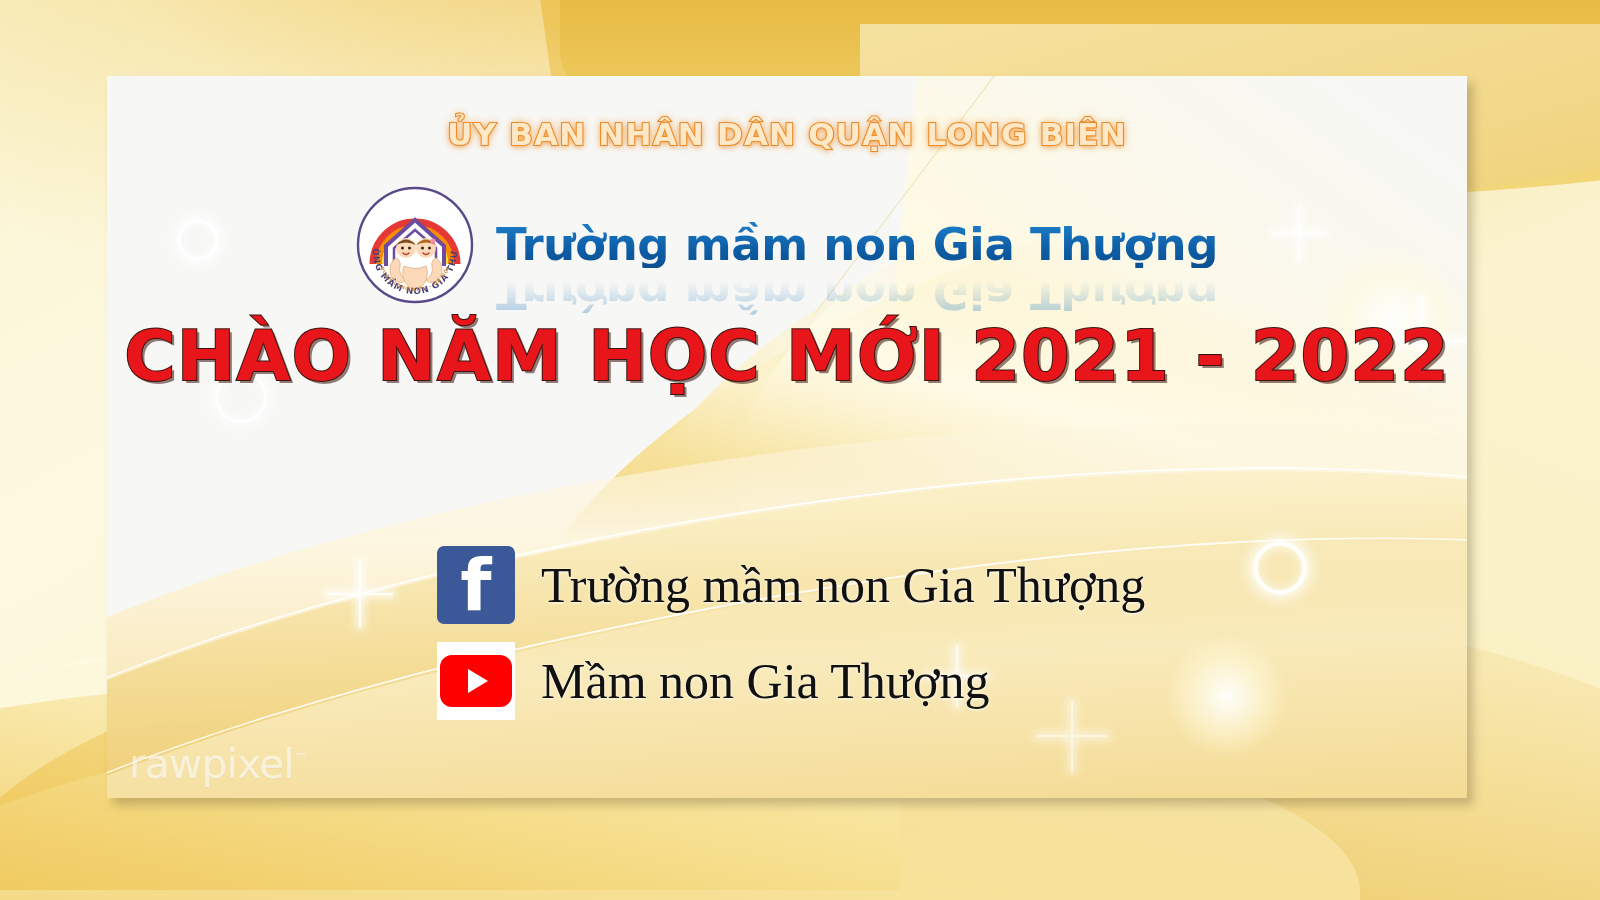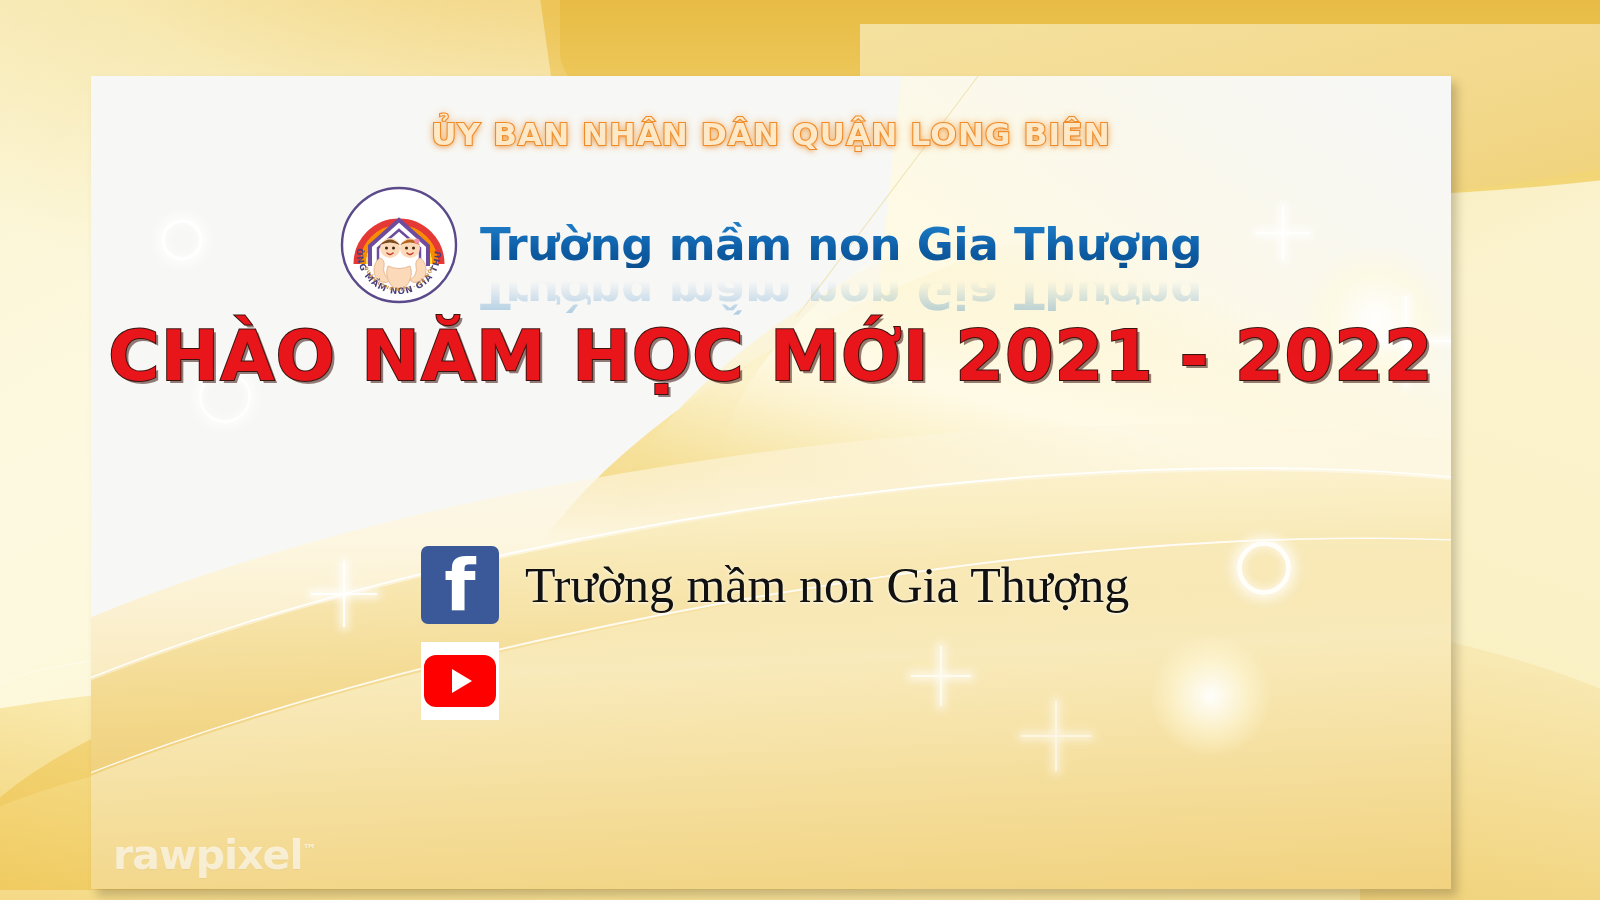--- a/index.html
+++ b/index.html
@@ -30,21 +30,21 @@
   .bg-curve-bot2{position:absolute;left:-140px;bottom:-210px;width:1500px;height:400px;
     border-radius:60% 50% 0 0;
     background:linear-gradient(8deg,rgba(243,210,117,.9) 0%,rgba(250,234,170,.75) 60%,rgba(255,250,225,.25) 100%);}
   .bg-curve-bot3{position:absolute;left:-200px;bottom:10px;width:1100px;height:210px;
     border-radius:70% 60% 0 0;
     background:linear-gradient(12deg,rgba(238,196,80,.85) 0%,rgba(250,233,163,.5) 70%,rgba(255,255,255,0) 100%);}
   .bg-hair{position:absolute;left:-10px;bottom:150px;width:1300px;height:120px;
     border-radius:60% 50% 0 0;border-top:2px solid rgba(255,255,255,.65);opacity:.8;}
 
   
-  .card{position:absolute;left:91px;top:76px;width:1360px;height:813px;
+  .card{position:absolute;left:107px;top:76px;width:1360px;height:722px;
     background:#f7f7f5;overflow:hidden;
     box-shadow:6px 7px 9px rgba(80,70,40,.28);}
   .card-sheen{position:absolute;right:-340px;top:-260px;width:900px;height:760px;
     background:linear-gradient(210deg,rgba(255,255,255,0) 40%,rgba(255,250,225,.9) 78%,rgba(253,243,200,1) 100%);
     transform:rotate(6deg);}
   .card-hairline{position:absolute;right:-60px;top:-40px;width:620px;height:520px;
     border-left:1.5px solid rgba(235,220,160,.75);transform:rotate(37deg);}
 
   
   .w{position:absolute;}
@@ -142,21 +142,21 @@
   .yt{width:78px;height:78px;background:#fff;display:flex;align-items:center;justify-content:center;}
   .ytbox{width:72px;height:52px;background:#ff0000;border-radius:12px;
     display:flex;align-items:center;justify-content:center;}
   .ytbox .tri{width:0;height:0;border-left:20px solid #fff;
     border-top:12px solid transparent;border-bottom:12px solid transparent;margin-left:4px;}
   .stext{font-family:"Liberation Serif","DejaVu Serif",serif;font-size:50px;color:#111;
     white-space:nowrap;text-shadow:0 1px 3px rgba(255,255,255,.9);}
 
   .watermark{position:absolute;left:22px;bottom:10px;
     font-family:"DejaVu Sans","Liberation Sans",sans-serif;font-size:41px;
-    font-weight:700;letter-spacing:-1px;color:rgba(255,255,255,.62);
+    font-weight:400;letter-spacing:-1px;color:rgba(255,255,255,.62);
     text-shadow:0 1px 1px rgba(0,0,0,.04);}
   .watermark sup{font-size:14px;vertical-align:super;}
 </style>
 </head>
 <body>
 
 <div class="stage">
 
   <div class="bg-base"></div>
   <div class="bg-wash-l"></div>
@@ -280,20 +280,21 @@
         </div>
 
         <div class="srow">
           <div class="sicon">
             <div class="yt">
                 <div class="ytbox">
                   <div class="tri"></div>
                 </div>
               </div>
           </div>
+          <div class="stext">Mầm non Gia Thượng</div>
         </div>
 
       </div>
 
       <div class="watermark"><span>rawpixel</span><sup>™</sup></div>
 
     </div>
   </div>
 </div>
 

